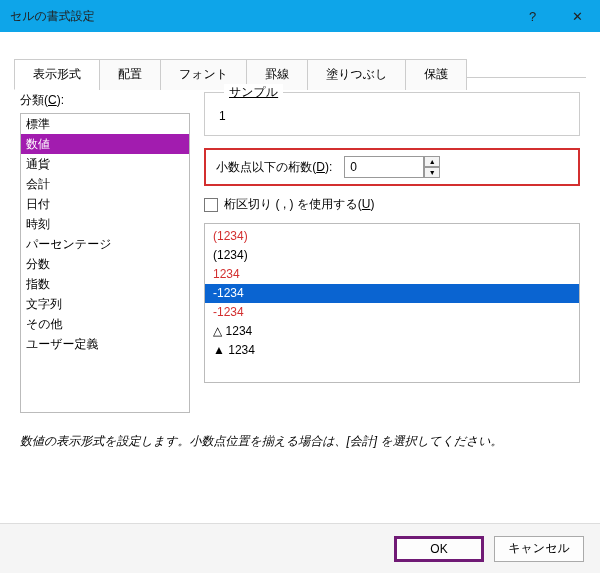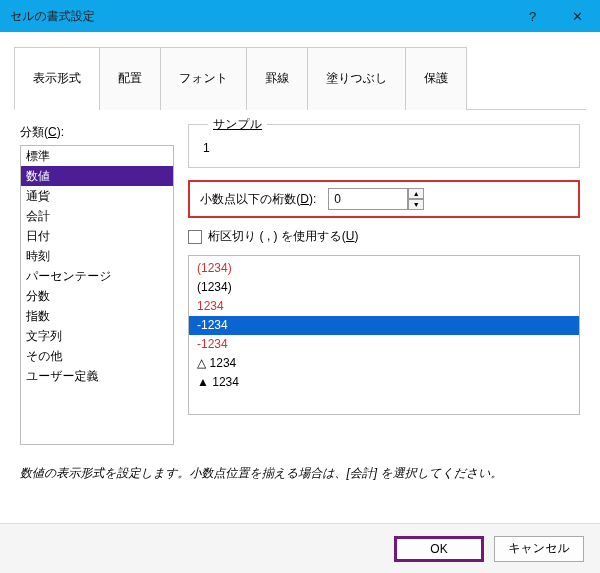--- a/index.html
+++ b/index.html
@@ -25,50 +25,50 @@
   width: 45px; height: 32px;
   display: flex; align-items: center; justify-content: center;
   font-size: 13px; color: #222;
 }
 .tabs {
   display: flex;
   margin: 14px 14px 0 14px;
   border-bottom: 1px solid #ccc;
 }
 .tab {
-  padding: 22px 18px;
+  padding: 6px 18px;
   border: 1px solid #ccc;
   border-bottom: none;
   background: #fafafa;
   margin-right: -1px;
   font-size: 12px;
   position: relative;
-  top: 1px;
+  top: 13px;
   text-align: center;
 }
 .tab.active {
   background: #fff;
   border-bottom: 1px solid #fff;
 }
 .content {
   padding: 14px 20px;
 }
 .row { display: flex; gap: 14px; }
-.left-col { width: 154px; }
+.left-col { width: 170px; }
 .right-col { flex: 1; }
 .label-row { margin-bottom: 4px; }
 .underline { text-decoration: underline; }
 .listbox {
   border: 1px solid #bbb;
   height: 300px;
   overflow: hidden;
   background: #fff;
 }
 .listbox .item { padding: 2px 5px; line-height: 16px; }
-.listbox .item.selected { background: #4c1d95; color: #fff; }
+.listbox .item.selected { background: #a21caf; color: #fff; }
 .sample-fieldset {
   border: 1px solid #ccc;
   padding: 10px 10px 12px 10px;
   position: relative;
   margin-bottom: 12px;
 }
 .sample-fieldset .legend {
   position: absolute;
   top: -9px; left: 19px;
   background: #fff;

